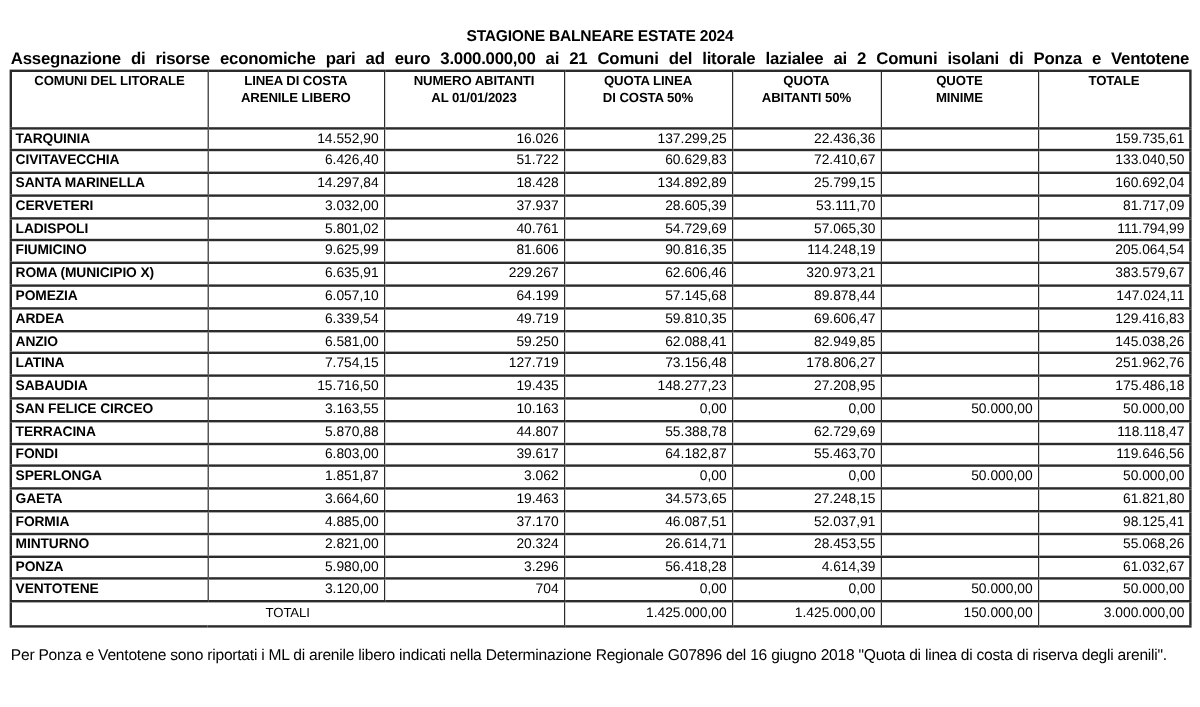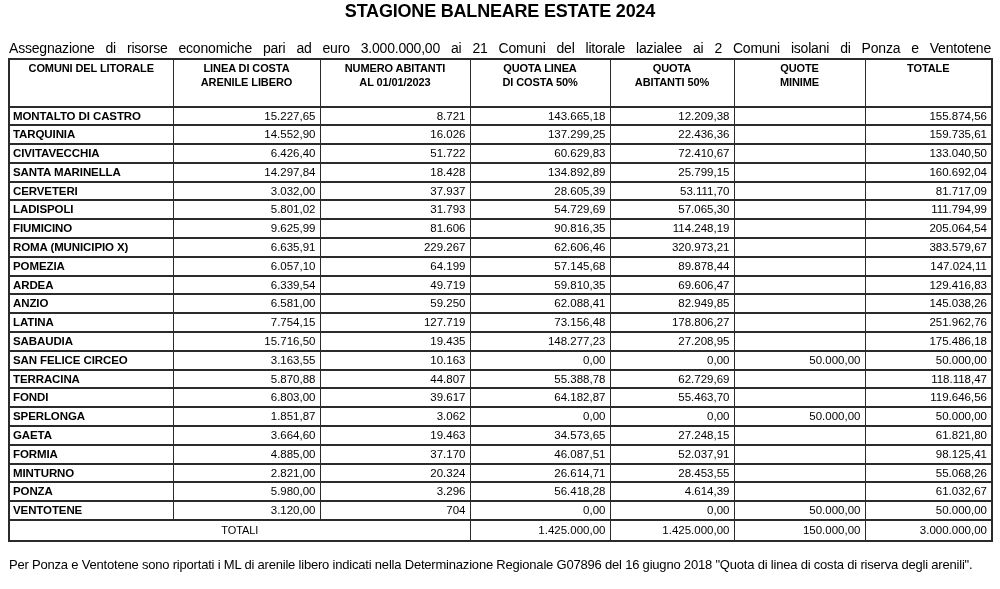--- a/index.html
+++ b/index.html
@@ -6,28 +6,28 @@
     margin: 0; padding: 0;
     width: 1000px; height: 589px;
     background: #ffffff;
     color: #000000;
     font-family: "Liberation Sans", sans-serif;
     overflow: hidden;
   }
   .title {
     text-align: center;
     font-weight: bold;
-    font-size: 18px;
-    padding-top: 1px;
+    font-size: 13px;
+    padding-top: 22px;
     letter-spacing: -0.2px;
   }
   .subtitle {
-    font-weight: normal;
+    font-weight: bold;
     font-size: 14px;
-    margin: 18px 9px 2px 9px;
+    margin: 3px 9px 2px 9px;
     letter-spacing: -0.2px;
     text-align: justify;
     text-align-last: justify;
     white-space: nowrap;
   }
   table.alloc {
     border-collapse: collapse;
     table-layout: fixed;
     margin-left: 8px;
     width: 983px;
@@ -110,29 +110,20 @@
 DI COSTA 50%</th>
       <th>QUOTA
 ABITANTI 50%</th>
       <th>QUOTE
 MINIME</th>
       <th>TOTALE</th>
     </tr>
   </thead>
   <tbody id="rows-body">
       <tr>
-        <td class="name">MONTALTO DI CASTRO</td>
-        <td class="num">15.227,65</td>
-        <td class="num">8.721</td>
-        <td class="num">143.665,18</td>
-        <td class="num">12.209,38</td>
-        <td class="num"></td>
-        <td class="num">155.874,56</td>
-      </tr>
-      <tr>
         <td class="name">TARQUINIA</td>
         <td class="num">14.552,90</td>
         <td class="num">16.026</td>
         <td class="num">137.299,25</td>
         <td class="num">22.436,36</td>
         <td class="num"></td>
         <td class="num">159.735,61</td>
       </tr>
       <tr>
         <td class="name">CIVITAVECCHIA</td>
@@ -157,21 +148,21 @@
         <td class="num">3.032,00</td>
         <td class="num">37.937</td>
         <td class="num">28.605,39</td>
         <td class="num">53.111,70</td>
         <td class="num"></td>
         <td class="num">81.717,09</td>
       </tr>
       <tr>
         <td class="name">LADISPOLI</td>
         <td class="num">5.801,02</td>
-        <td class="num">31.793</td>
+        <td class="num">40.761</td>
         <td class="num">54.729,69</td>
         <td class="num">57.065,30</td>
         <td class="num"></td>
         <td class="num">111.794,99</td>
       </tr>
       <tr>
         <td class="name">FIUMICINO</td>
         <td class="num">9.625,99</td>
         <td class="num">81.606</td>
         <td class="num">90.816,35</td>

